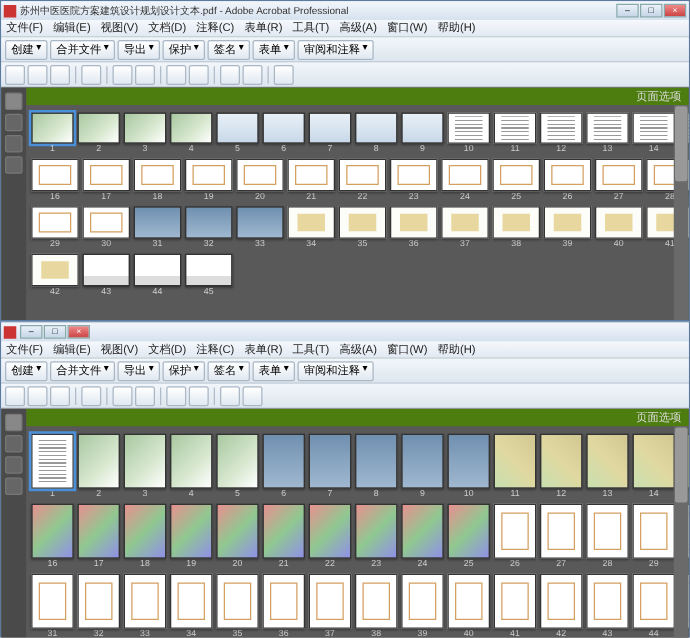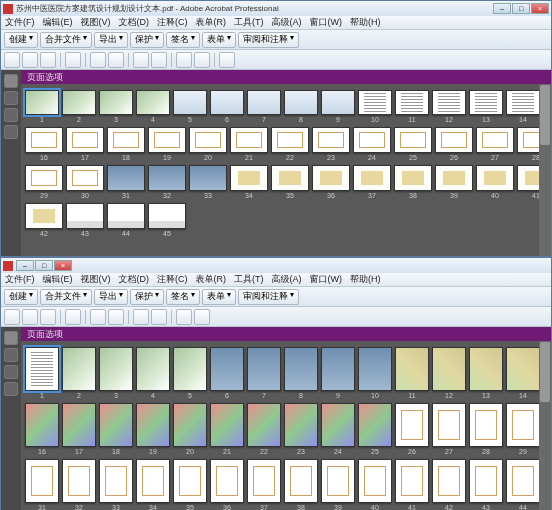--- a/index.html
+++ b/index.html
@@ -15,21 +15,21 @@
 .menubar span{cursor:default}
 .toolbar{height:20px;background:linear-gradient(#f2f6fa,#dde6ef);display:flex;align-items:center;padding:0 3px;gap:2px;border-bottom:1px solid #b8c4d0}
 .tbtn{width:16px;height:16px;background:linear-gradient(#fff,#e0e8f0);border:1px solid #aab8c6;border-radius:2px}
 .tbtn.w{width:auto;padding:0 4px;font-size:8px;display:flex;align-items:flex-start;gap:2px}
 .sep{width:1px;height:14px;background:#b0bcc8;margin:0 2px}
 .content{display:flex;background:#555}
 .sidebar{width:20px;background:#4a4a4a;padding-top:4px;display:flex;flex-direction:column;gap:3px;align-items:center}
 .sidebtn{width:14px;height:14px;background:#666;border:1px solid #777;border-radius:2px}
 .sidebtn.active{background:#888}
 .main{flex:1;background:#595959;position:relative;overflow:hidden}
-.panelhdr{height:14px;background:#701a75;color:#ddd;font-size:8px;display:flex;align-items:center;padding:0 6px;justify-content:flex-start}
+.panelhdr{height:14px;background:#4d7c0f;color:#ddd;font-size:8px;display:flex;align-items:center;padding:0 6px;justify-content:flex-end}
 .thumbs{padding:6px 4px;display:flex;flex-direction:column;gap:4px}
 .row{display:flex;gap:3px;align-items:flex-start}
 .thumb{display:flex;flex-direction:column;align-items:center;gap:1px}
 .page{background:#fff;border:1px solid #333;box-shadow:0 1px 2px rgba(0,0,0,.4)}
 .page.sel{outline:2px solid #4a90d9}
 .pnum{font-size:7px;color:#ccc}
 .p1 .page{width:34px;height:25px}
 .p2 .page{width:38px;height:26px}
 .p3 .page{width:34px;height:44px}
 

